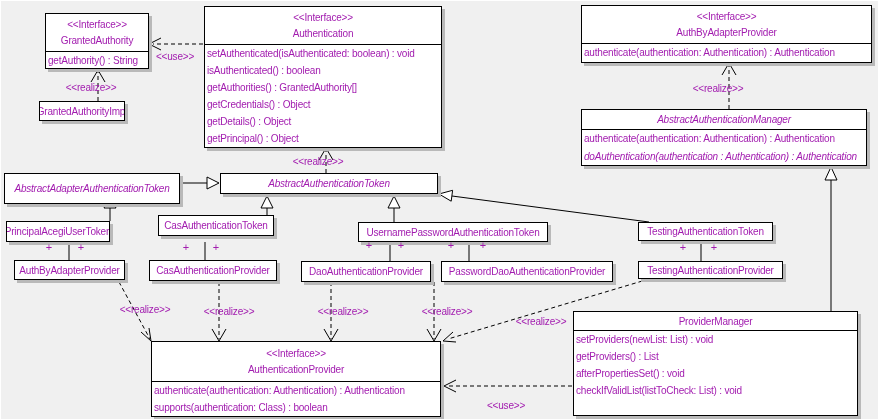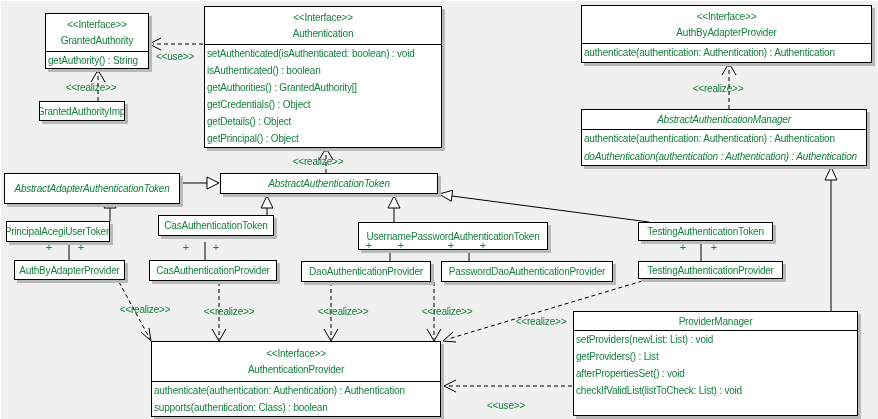--- a/index.html
+++ b/index.html
@@ -1,19 +1,19 @@
 <!DOCTYPE html>
 <html><head>
 <meta charset="utf-8">
 <style>
   html,body{margin:0;padding:0;background:#e9e9e9;}
   #canvas{
     position:relative;width:878px;height:419px;overflow:hidden;
     background:#f0f0f0;border-top:1px solid #fff;border-left:1px solid #fff;
-    font-family:"Liberation Sans",sans-serif;color:#15803d;box-sizing:border-box;
+    font-family:"Liberation Sans",sans-serif;color:#a21caf;box-sizing:border-box;
   }
   svg.wires{position:absolute;left:0;top:0;z-index:1;}
   svg.wires line,svg.wires polyline{stroke:#000;stroke-width:1;fill:none;}
   svg.wires line.dash{stroke-dasharray:4 3;}
   svg.wires polygon{fill:#fff;stroke:#000;stroke-width:1;}
   .box{
     position:absolute;background:#fff;border:1px solid #000;box-sizing:border-box;
     z-index:2;font-size:10px;letter-spacing:-0.2px;
     box-shadow:3px 3px 0 0 #b9b9b9;
   }
@@ -141,21 +141,21 @@
   <div class="box simple" style="left:219px;top:172px;width:218px;height:21px">
     <span class="nm italic">AbstractAuthenticationToken</span>
   </div>
 
   <div class="box simple" style="left:5px;top:220px;width:104px;height:21px">
     <span class="nm">PrincipalAcegiUserToken</span>
   </div>
   <div class="box simple" style="left:157px;top:214px;width:116px;height:21px">
     <span class="nm">CasAuthenticationToken</span>
   </div>
-  <div class="box simple" style="left:357px;top:221px;width:190px;height:28px">
+  <div class="box simple" style="left:357px;top:221px;width:190px;height:20px">
     <span class="nm">UsernamePasswordAuthenticationToken</span>
   </div>
   <div class="box simple" style="left:637px;top:221px;width:135px;height:19px">
     <span class="nm">TestingAuthenticationToken</span>
   </div>
 
   <div class="box simple" style="left:148px;top:259px;width:128px;height:21px">
     <span class="nm">CasAuthenticationProvider</span>
   </div>
   <div class="box simple" style="left:13px;top:259px;width:111px;height:20px">

